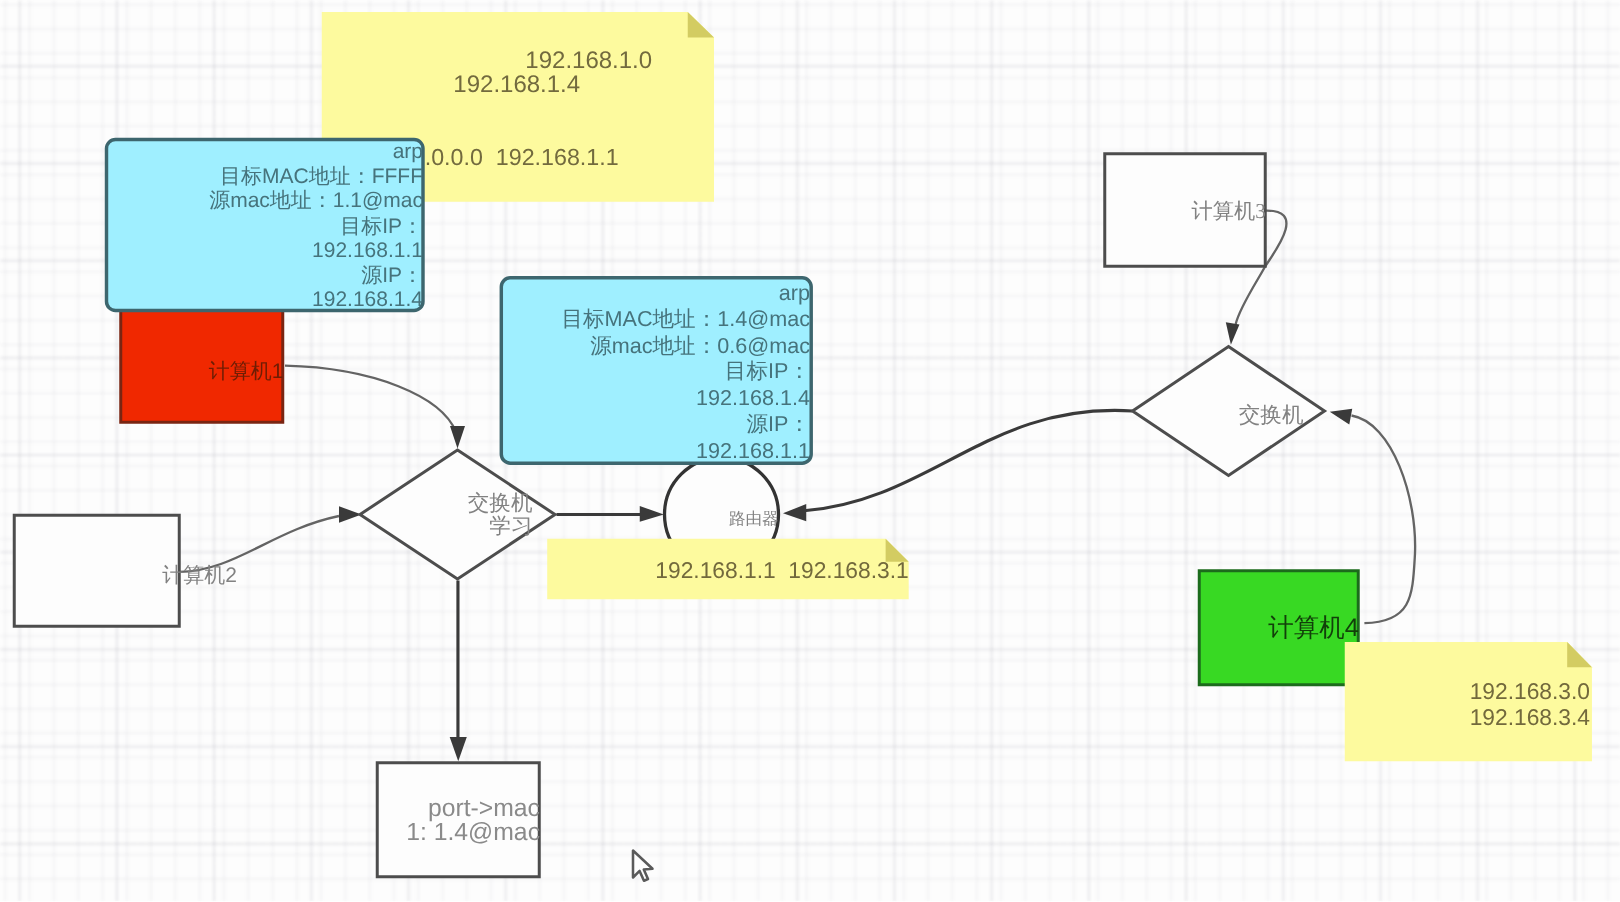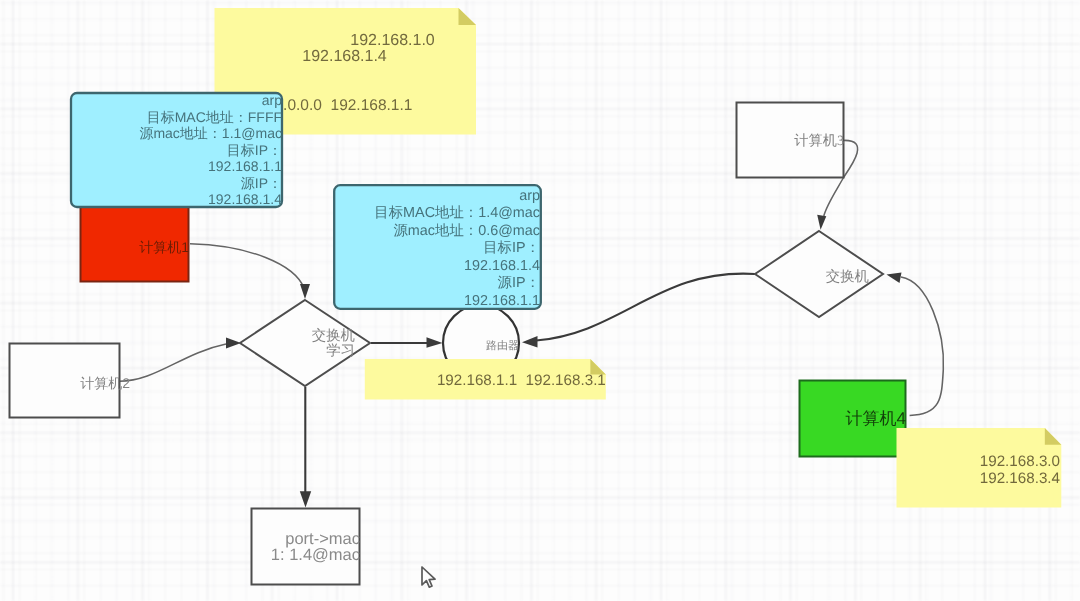--- a/index.html
+++ b/index.html
@@ -59,21 +59,21 @@
     <path d="M819,231 L883,274 L819,317 L755,274 Z" fill="#fdfdfd" stroke="#4d4d4d" stroke-width="2"></path>
     <circle cx="481" cy="343" r="38" fill="#fdfdfd" stroke="#333333" stroke-width="2.2"></circle>
     <rect x="80.5" y="206.5" width="108" height="75" fill="#f02800" stroke="#7a2512" stroke-width="2"></rect>
     <rect x="799.5" y="380.5" width="106" height="76" fill="#38d923" stroke="#1c6b1c" stroke-width="2"></rect>
   </svg>
 
   <div>
     <div class="nodeText" style="left:80px;top:210px;width:109px;height:76px;color:#6e1d04;font-size:14px;">
       <span>计算机1</span>
     </div>
-    <div class="nodeText" style="left:9px;top:347px;width:121px;height:75px;color:#828282;font-size:14px;">
+    <div class="nodeText" style="left:9px;top:347px;width:121px;height:75px;color:#828282;font-size:14px;padding-left:28px;">
       <span>计算机2</span>
     </div>
     <div class="nodeText" style="left:736px;top:103px;width:108px;height:76px;color:#828282;font-size:14.2px;font-family:Liberation Serif, serif;">
       <span>计算机3</span>
     </div>
     <div class="nodeText" style="left:799px;top:381px;width:107px;height:77px;color:#123f0a;font-size:17px;">
       <span>计算机4</span>
     </div>
     <div class="nodeText" style="left:255px;top:316px;width:100px;height:56px;color:#828282;font-size:14.4px;line-height:15.2px;">
       <span>交换机</span>

